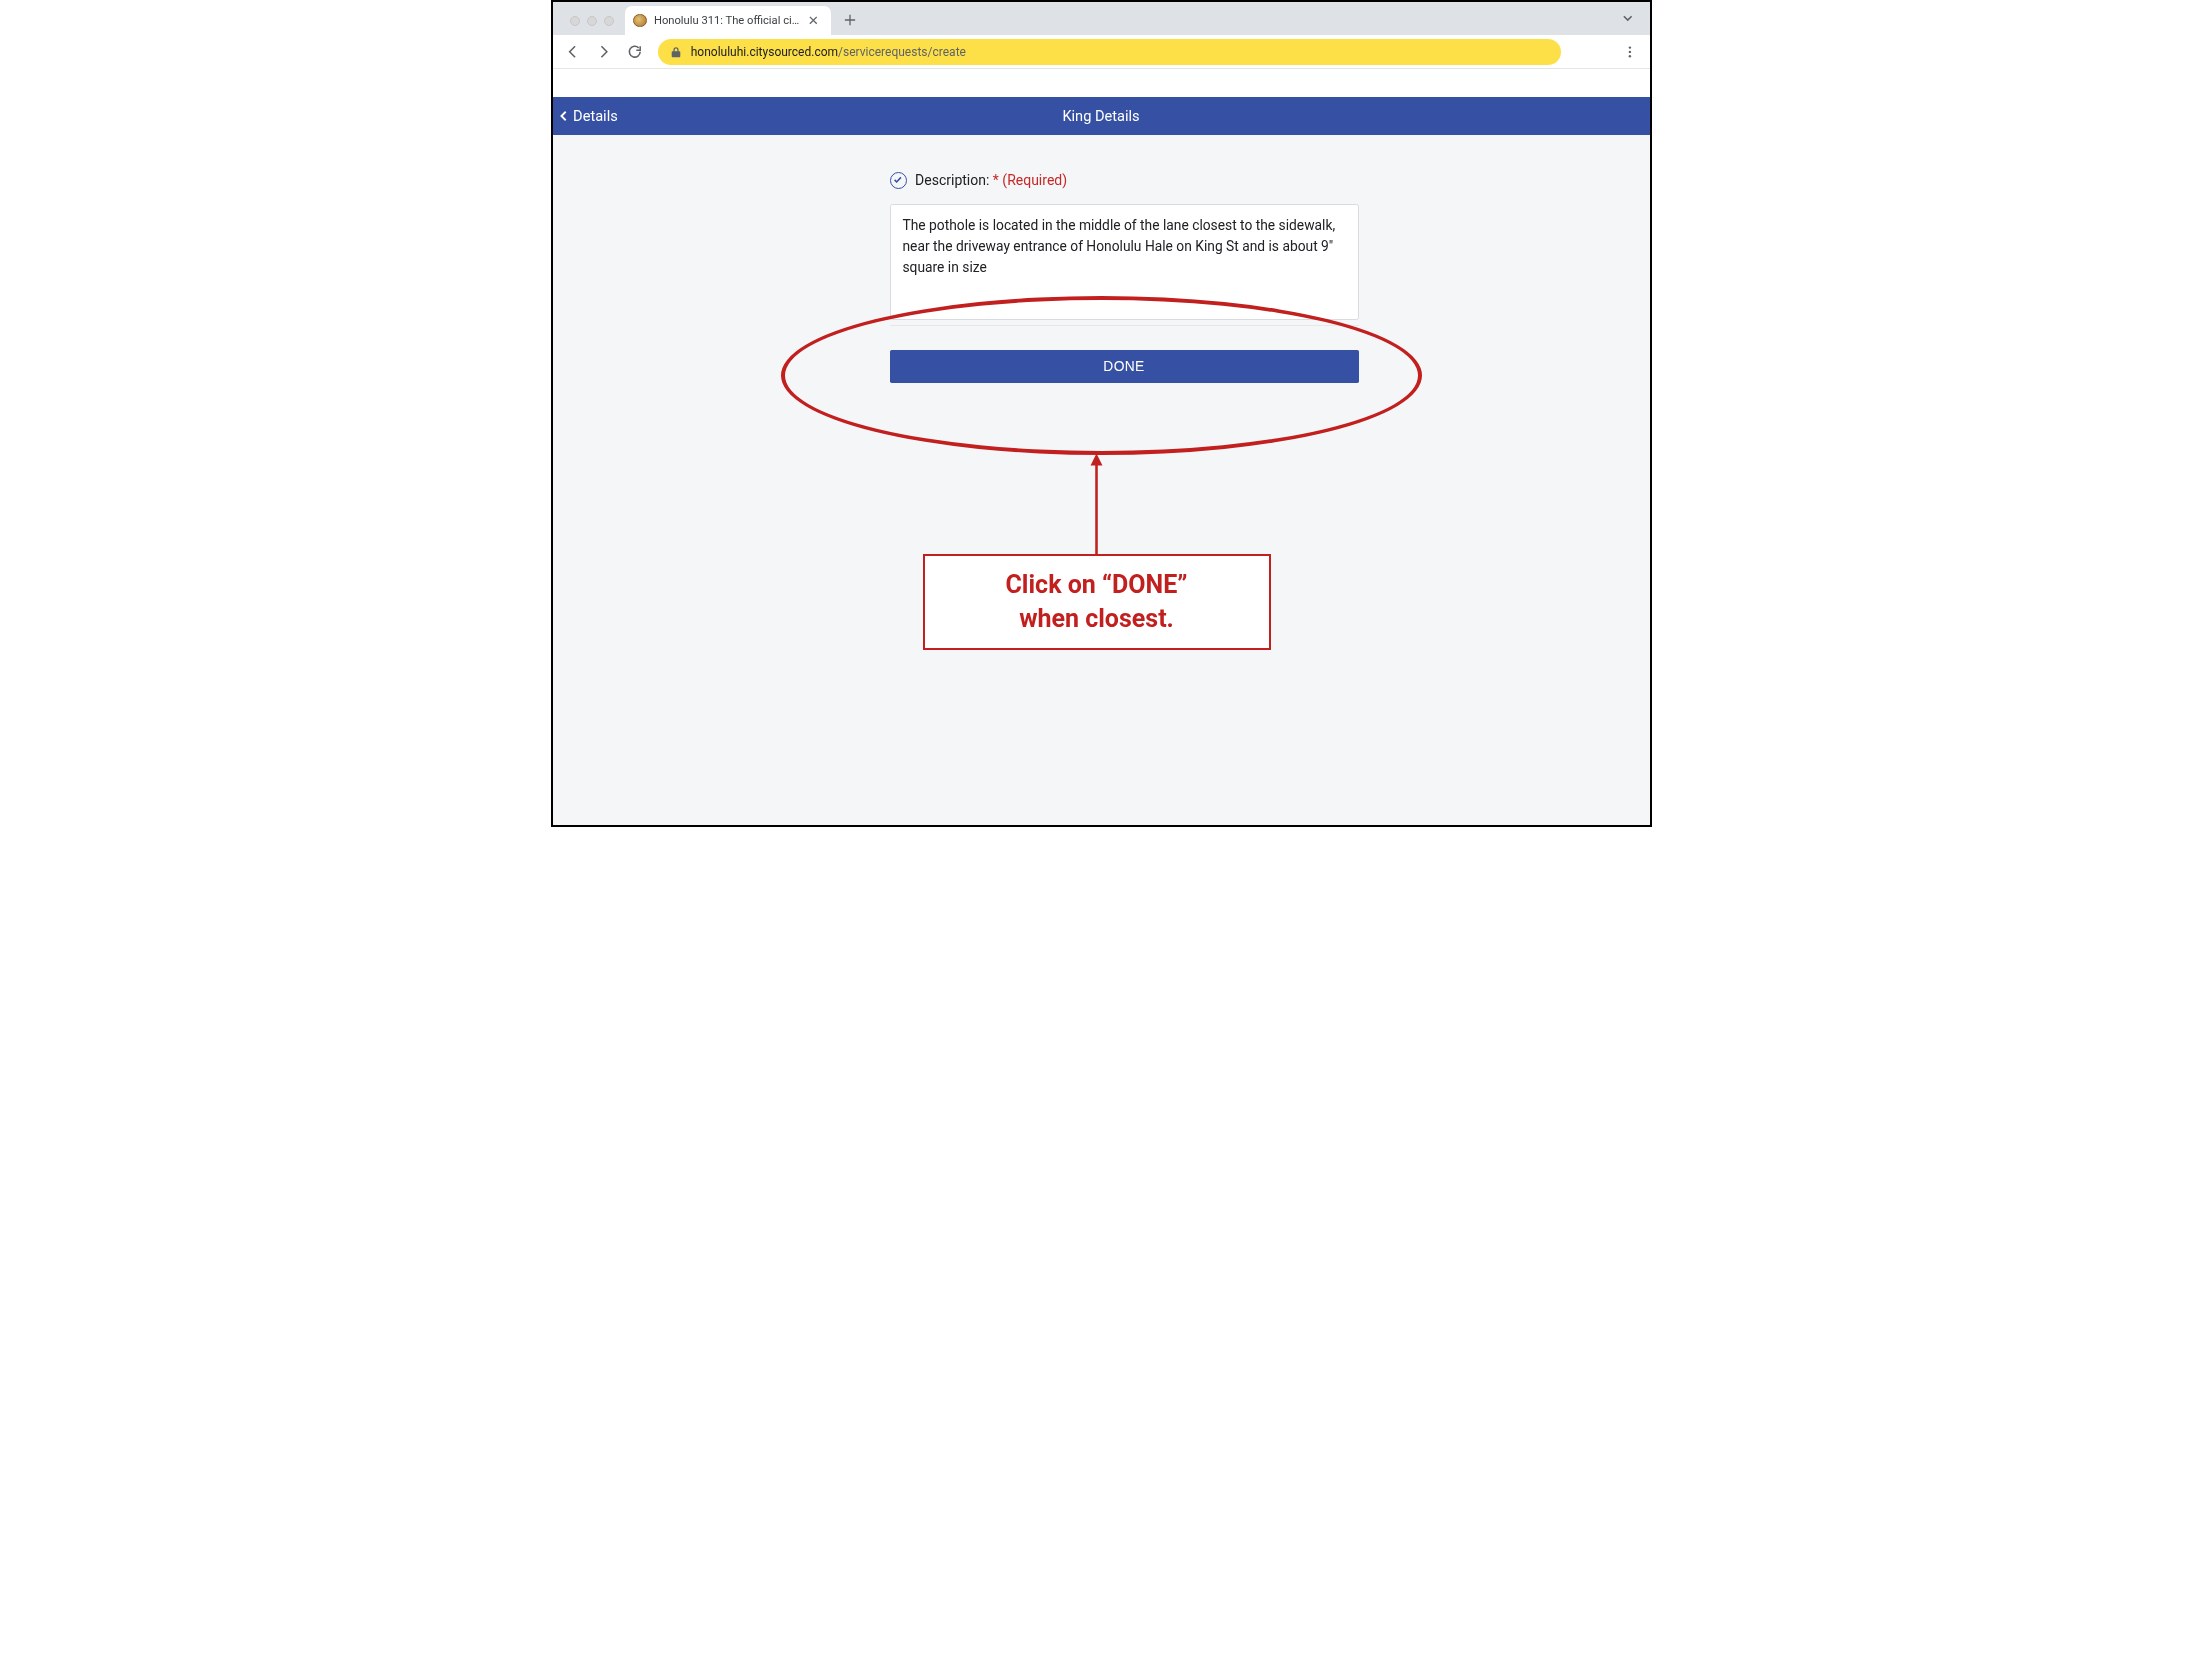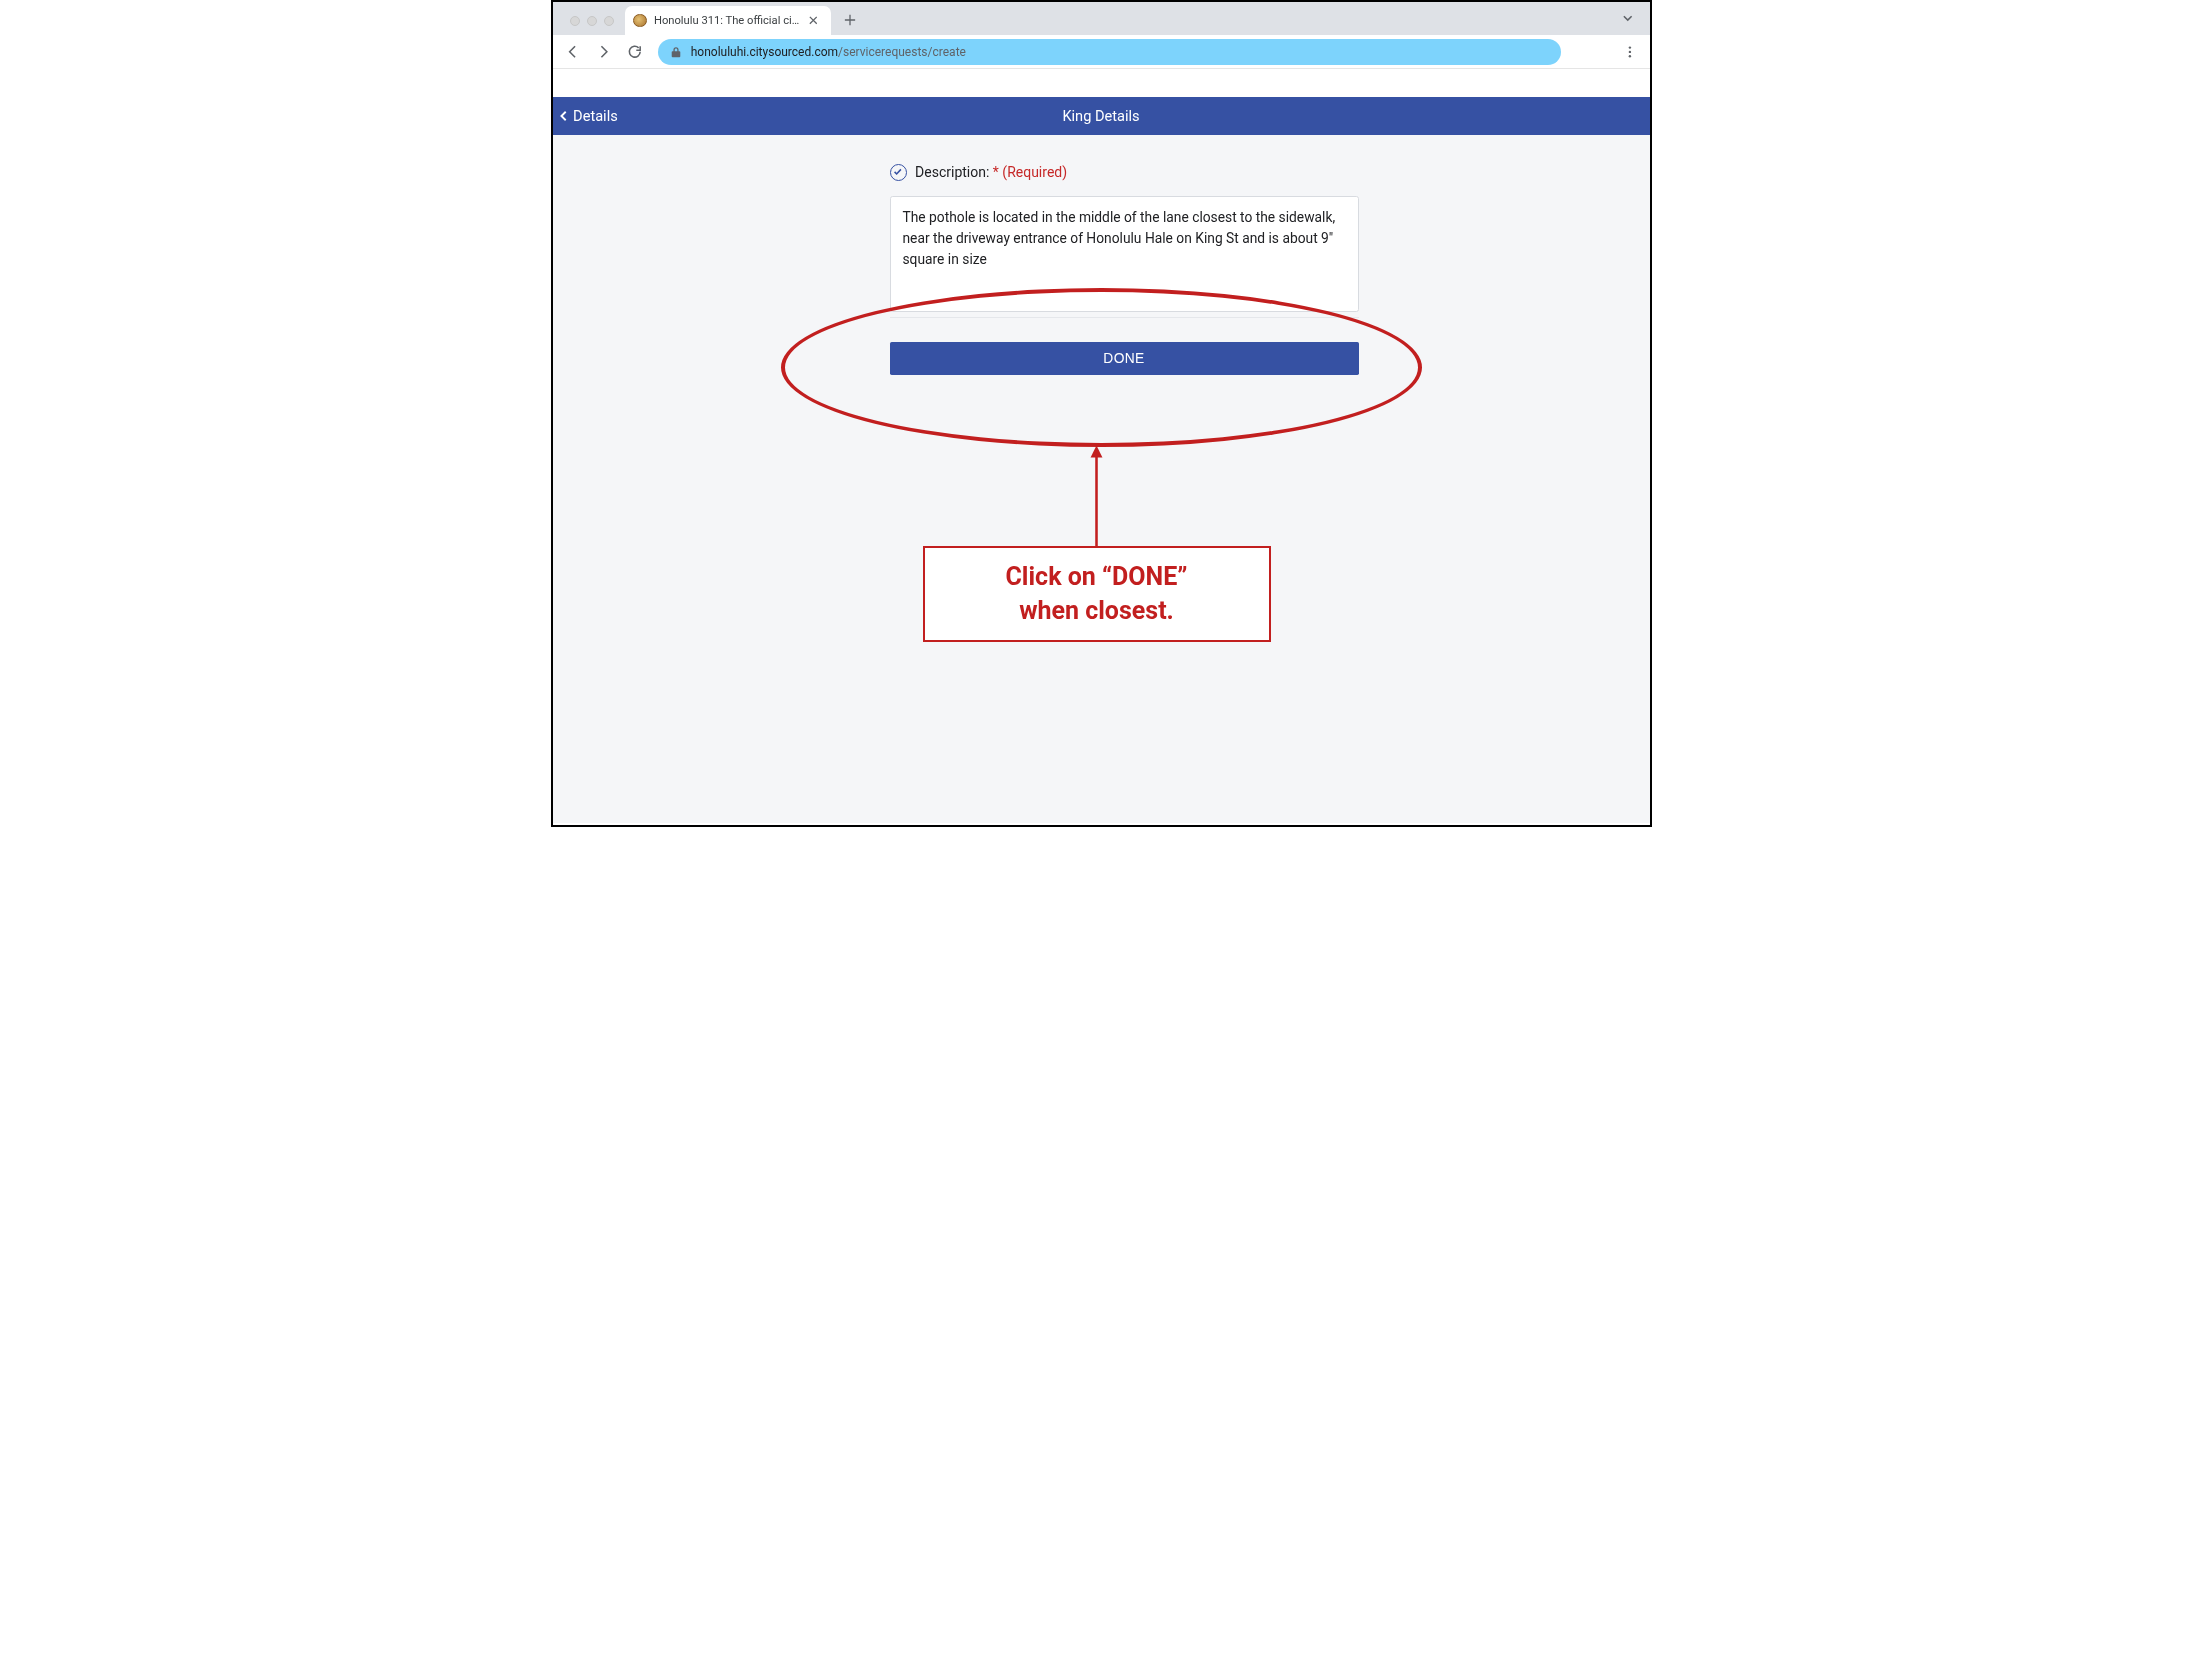--- a/index.html
+++ b/index.html
@@ -119,21 +119,21 @@
       height: 26px;
       display: flex;
       align-items: center;
       justify-content: center;
       border-radius: 50%;
       color: #5f6368;
     }
     .nav-btn svg { width: 15.5px; height: 15.5px; }
     .url-bar {
       flex: 1;
-      background: #7dd3fc;
+      background: #fde047;
       height: 26px;
       border-radius: 13px;
       display: flex;
       align-items: center;
       padding: 0 12px;
       gap: 8.6px;
       color: #5f6368;
       font-size: 12px;
       margin: 0 5.2px;
       max-width: 903px;
@@ -181,21 +181,21 @@
       transform: translateX(-50%);
       font-weight: 400;
     }
 
     .form-wrap {
       position: relative;
       height: 688px;
     }
     .form-content {
       width: 515px;
-      margin: 0 auto;
+      margin: 8px auto;
       padding-top: 29px;
       padding-left: 46px;
     }
     .field-label-row {
       display: flex;
       align-items: center;
       gap: 8.6px;
       font-size: 14px;
       margin-bottom: 15.5px;
     }

